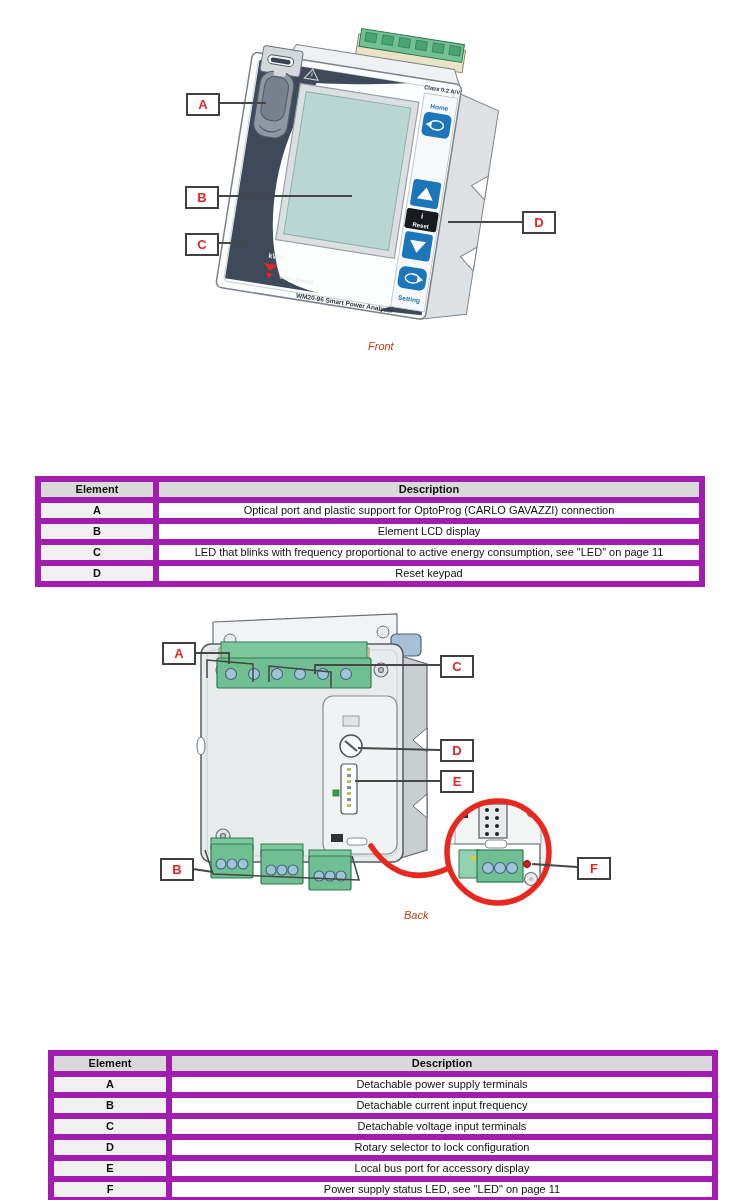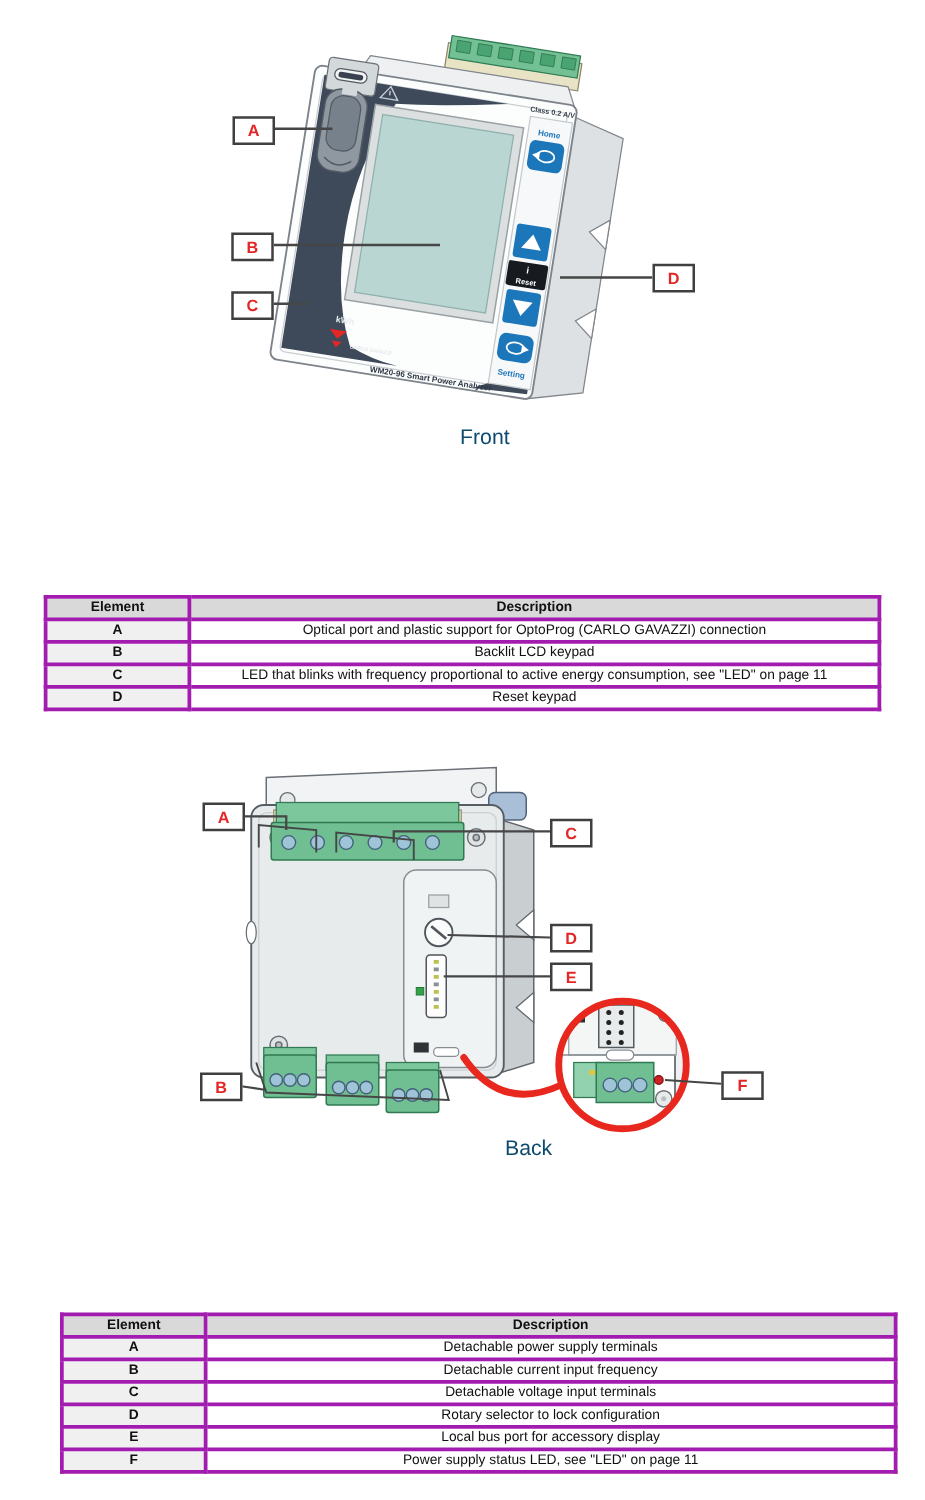--- a/index.html
+++ b/index.html
@@ -5,26 +5,26 @@
   html,body{margin:0;padding:0;background:#fff;}
   .page{position:relative;width:740px;height:1200px;background:#fff;overflow:hidden;
         font-family:"Liberation Sans",sans-serif;}
 
   
   .callout{position:absolute;width:30px;height:19px;background:#fff;border:2px solid #3f3f3f;
            display:flex;align-items:center;justify-content:center;font-weight:bold;
            font-size:13px;color:#e32726;z-index:5;}
   .leader{position:absolute;height:0;border-top:2px solid #464646;z-index:4;}
 
-  .caption{position:absolute;font-size:17px;color:#0c4a6e;z-index:3;}
+  .caption{position:absolute;font-style:italic;font-size:11px;color:#c2410c;z-index:3;}
 
   
   .dtable{position:absolute;border-collapse:collapse;table-layout:fixed;width:670px;
           font-size:11px;color:#101010;border:1.2px solid #555;border-top:3px solid #e8392b;}
-  .dtable th,.dtable td{border:3px solid #a21caf;text-align:center;padding:0 20px;
+  .dtable th,.dtable td{border:6px solid #a21caf;text-align:center;padding:0 20px;
           height:15px;line-height:1.15;overflow:hidden;white-space:nowrap;}
   .dtable thead th{background:#d9d9d9;font-weight:bold;}
   .dtable th:first-child,.dtable td:first-child{width:72px;}
   .dtable td.el{background:#f0f0f0;font-weight:bold;}
 
   svg{position:absolute;z-index:1;}
   svg text{font-family:"Liberation Sans",sans-serif;}
 </style>
 </head>
 <body>
@@ -133,21 +133,21 @@
           <th>Description</th>
         </tr>
       </thead>
       <tbody>
         <tr>
           <td class="el">A</td>
           <td>Optical port and plastic support for OptoProg (CARLO GAVAZZI) connection</td>
         </tr>
         <tr>
           <td class="el">B</td>
-          <td>Backlit LCD keypad</td>
+          <td>Element LCD display</td>
         </tr>
         <tr>
           <td class="el">C</td>
           <td>LED that blinks with frequency proportional to active energy consumption, see "LED" on page 11</td>
         </tr>
         <tr>
           <td class="el">D</td>
           <td>Reset keypad</td>
         </tr>
       </tbody>

